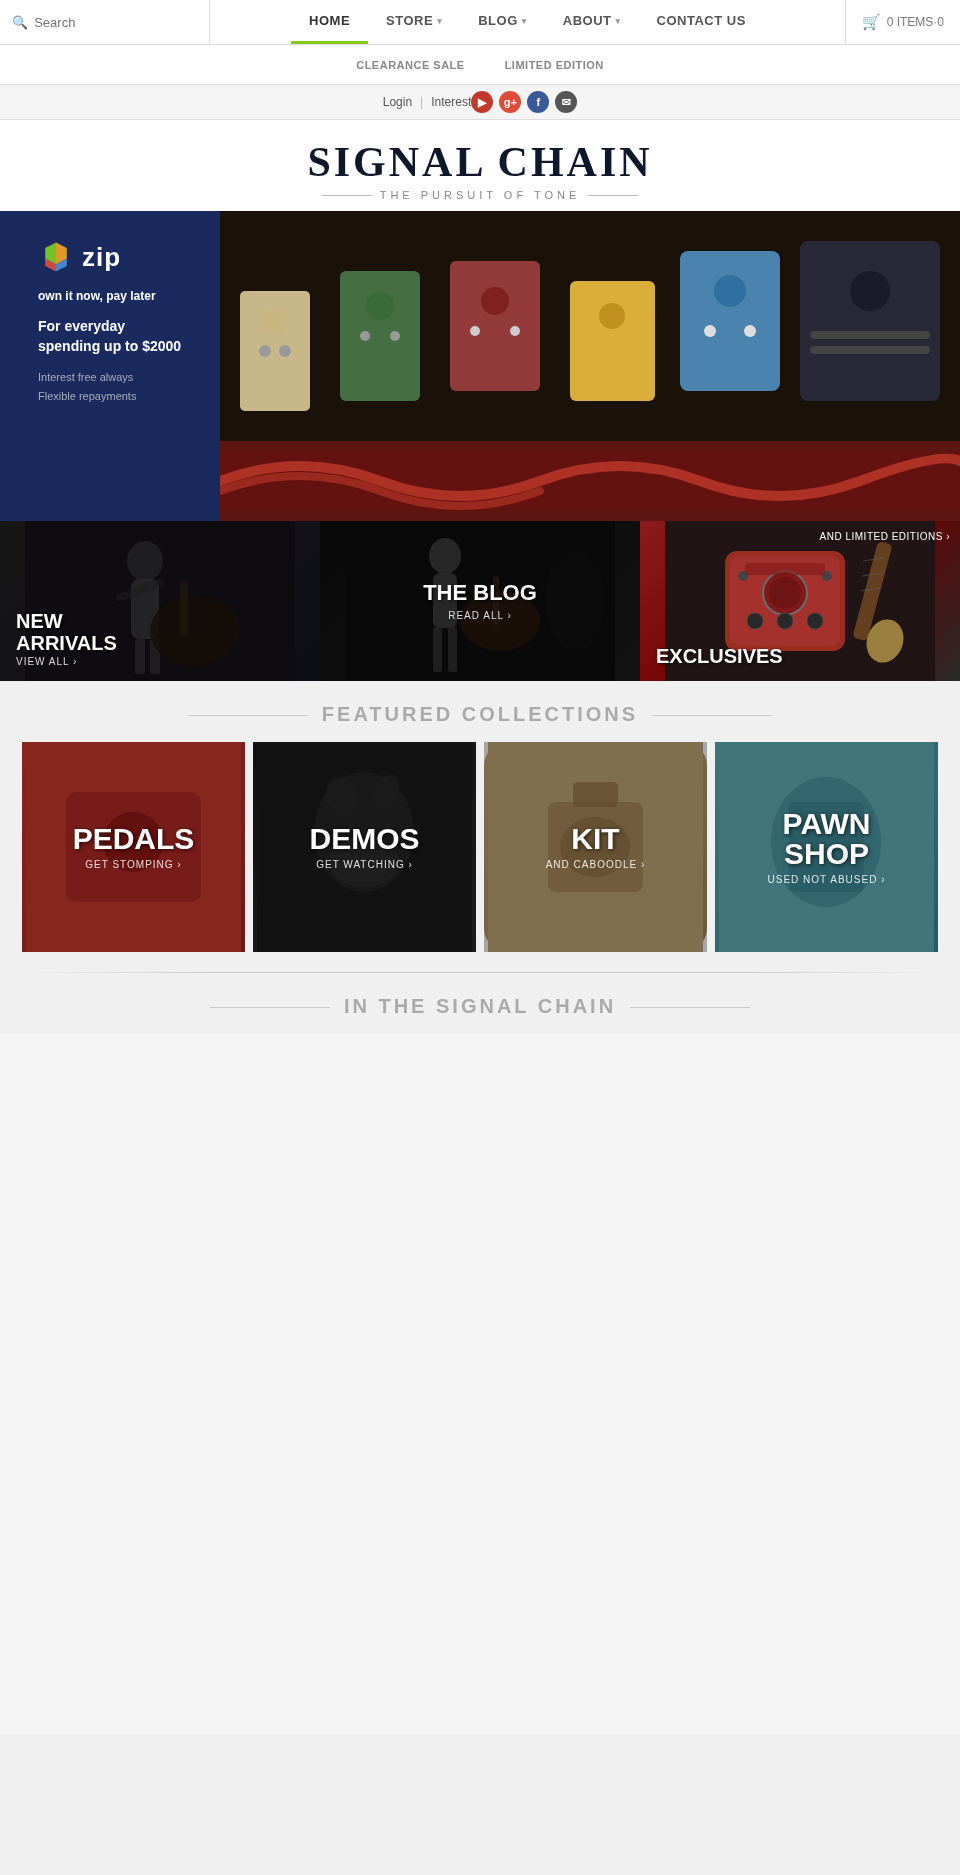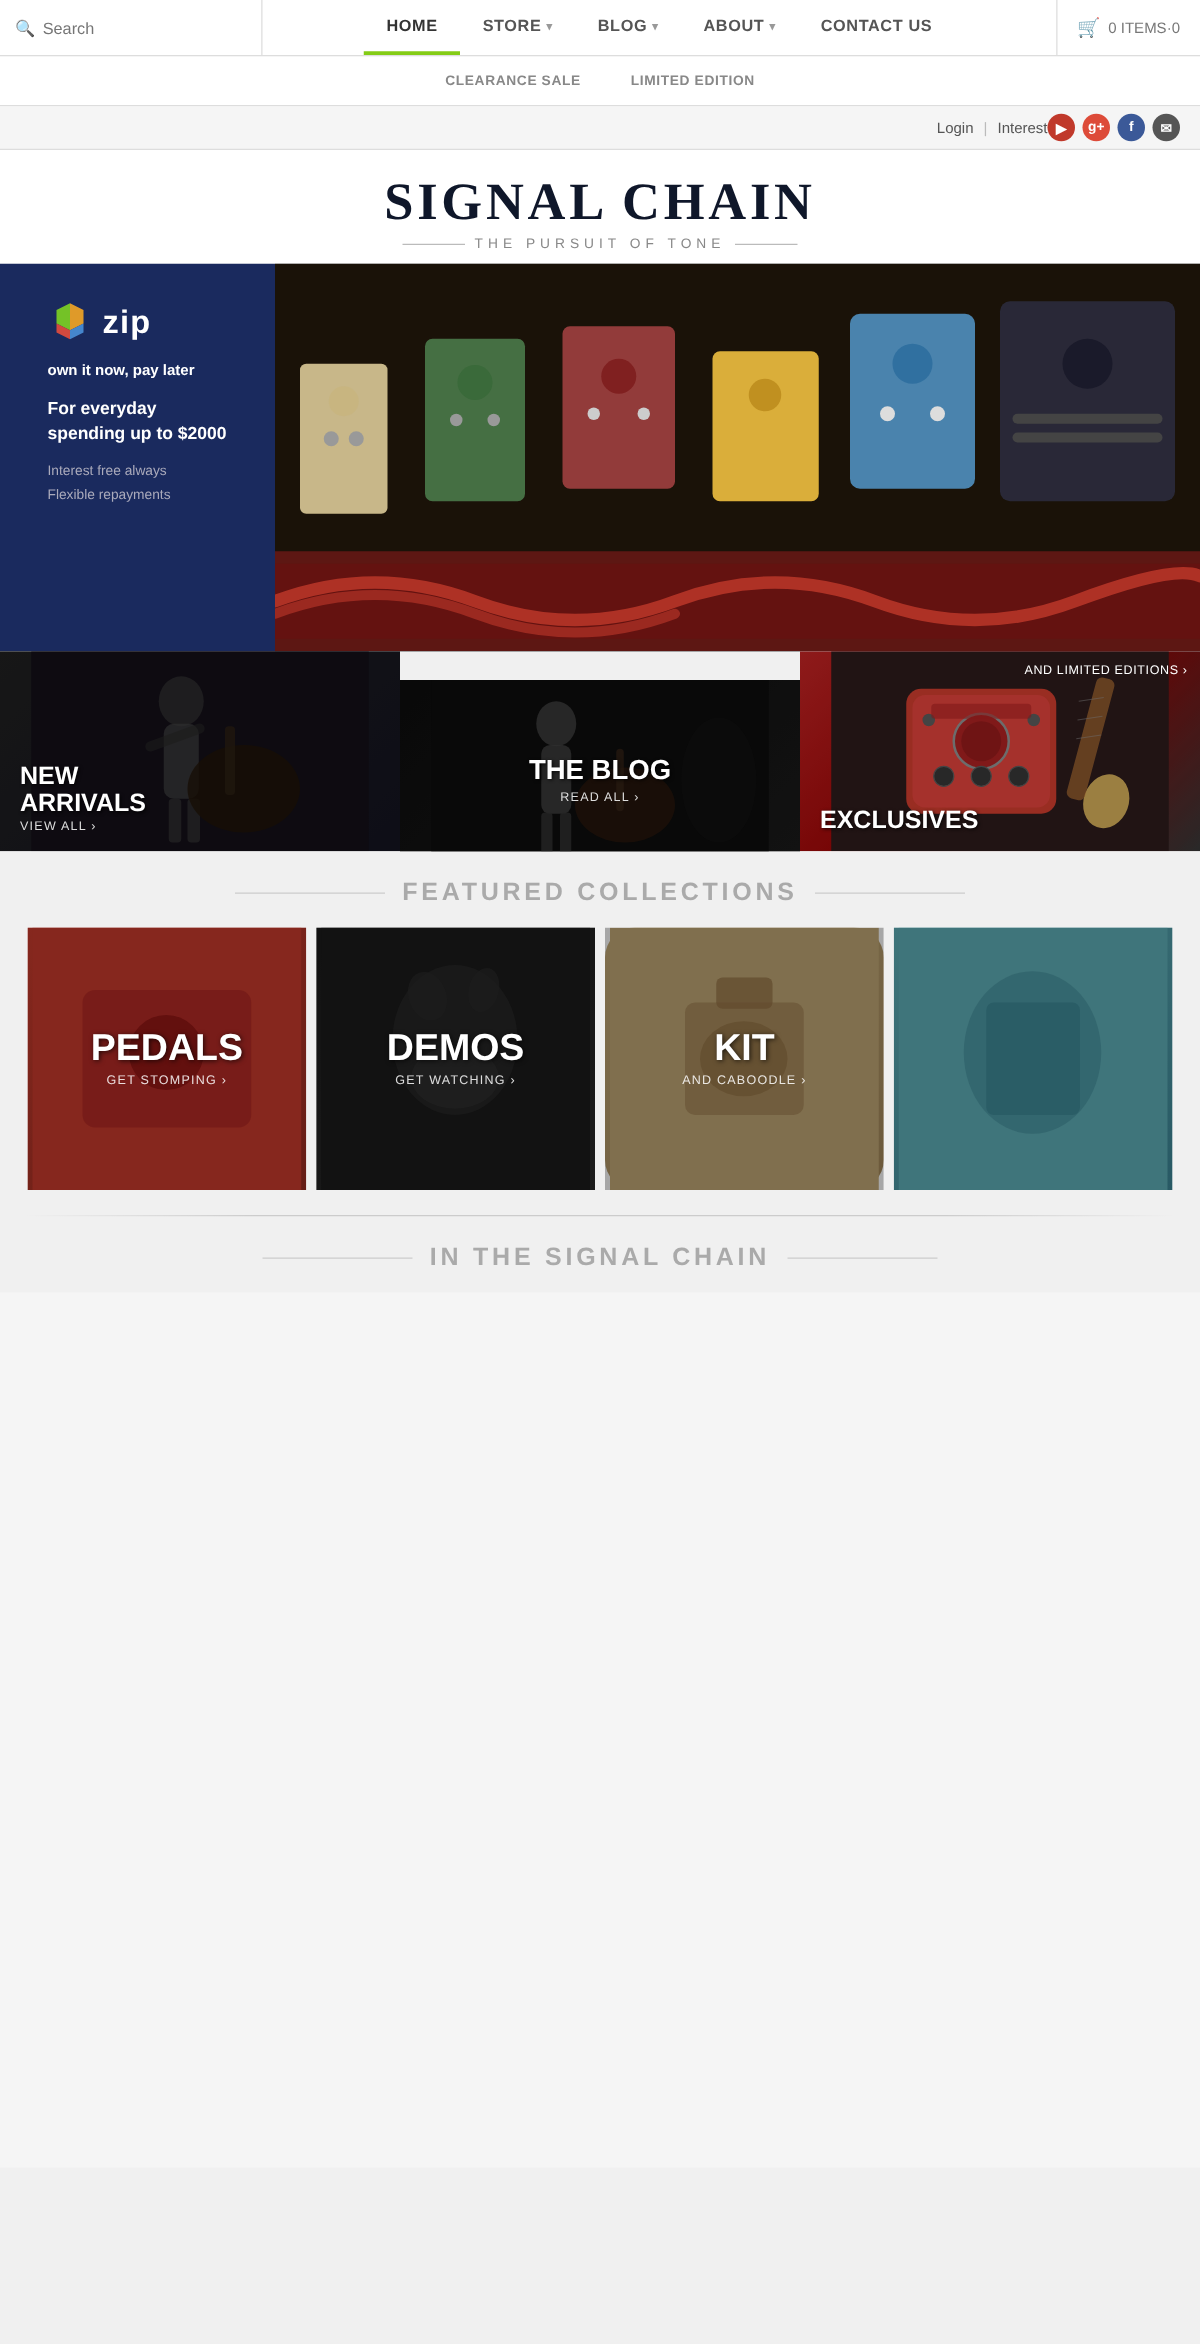--- a/index.html
+++ b/index.html
@@ -97,21 +97,21 @@
     }
 
     
     .account-bar {
       display: flex;
       align-items: center;
       background: #f5f5f5;
       border-bottom: 1px solid #ddd;
       padding: 6px 16px;
       height: 35px;
-      justify-content: flex-end;
+      justify-content: center;
     }
     .account-links {
       display: flex;
       gap: 8px;
       font-size: 12px;
       color: #555;
     }
     .account-links span { cursor: pointer; }
     .account-links .sep { color: #bbb; }
     .social-icons {
@@ -321,21 +321,20 @@
       font-size: 22px;
     }
     .panel-center-text .panel-sub {
       margin-top: 4px;
     }
 
     
     .panel-bg.the-blog {
       background: linear-gradient(135deg, #111 0%, #222 100%);
       position: relative;
-      margin-top: 23px;
     }
     .panel-bg.exclusives {
       background: linear-gradient(135deg, #b22222 0%, #8b0000 50%, #333 100%);
     }
 
     
     .section-title {
       text-align: center;
       font-size: 20px;
       font-weight: bold;
@@ -684,20 +683,25 @@
   </div>
 
   <div class="collection-card">
     <div class="collection-bg pawn">
       <svg width="100%" height="100%" viewBox="0 0 215 210" xmlns="http://www.w3.org/2000/svg" style="position:absolute;inset:0;">
         <rect width="215" height="210" fill="#5ba8b0"></rect>
         <ellipse cx="107" cy="100" rx="55" ry="65" fill="#3a8090" opacity="0.5"></ellipse>
         <rect x="70" y="60" width="75" height="90" rx="6" fill="#2a7080" opacity="0.4"></rect>
       </svg>
       <div class="collection-overlay"></div>
+      <div class="collection-text">
+        <div class="collection-title" style="white-space:pre-line;">PAWN
+SHOP</div>
+        <div class="collection-sub">USED NOT ABUSED ›</div>
+      </div>
     </div>
   </div>
 
 </div>
 
 <div class="divider-line"></div>
 
 <div class="signal-chain-section">
   <div class="section-title">IN THE SIGNAL CHAIN</div>
   <div class="section-content"></div>

